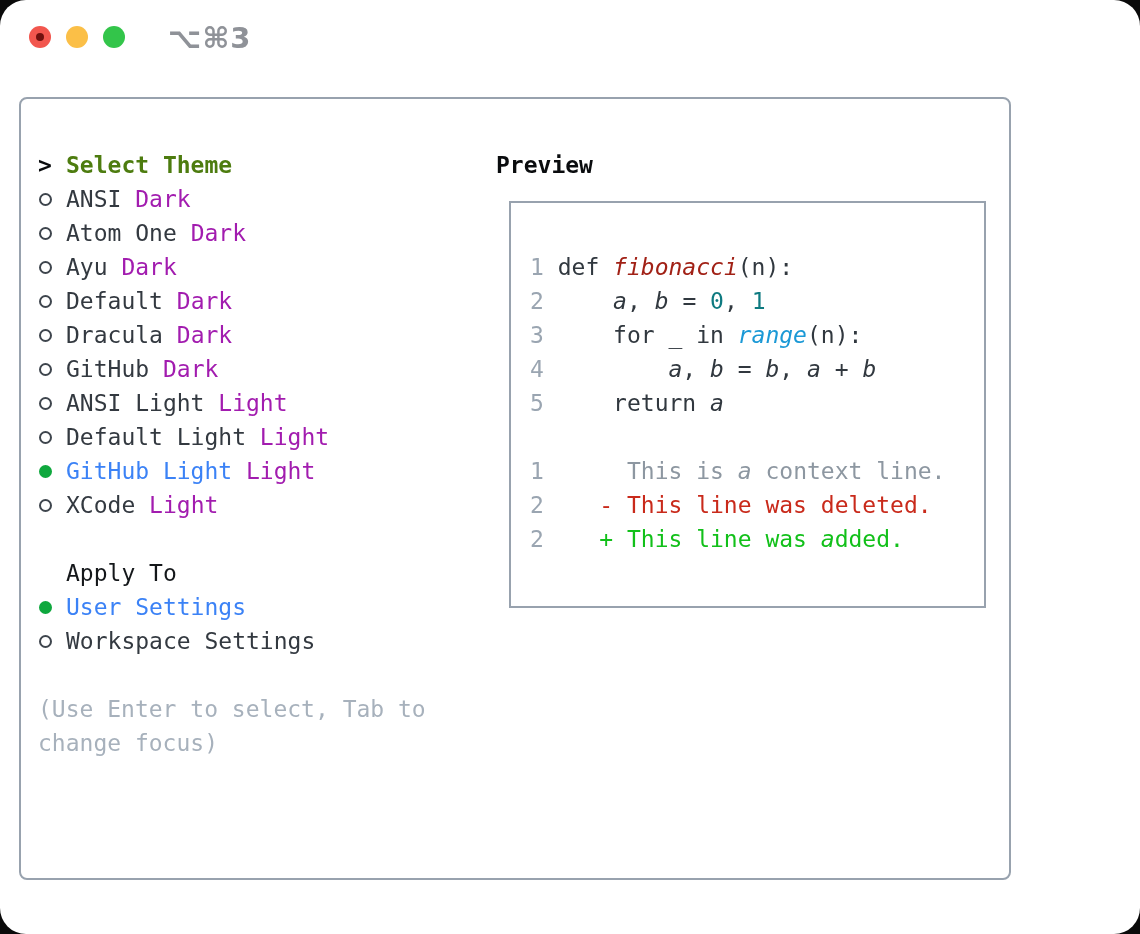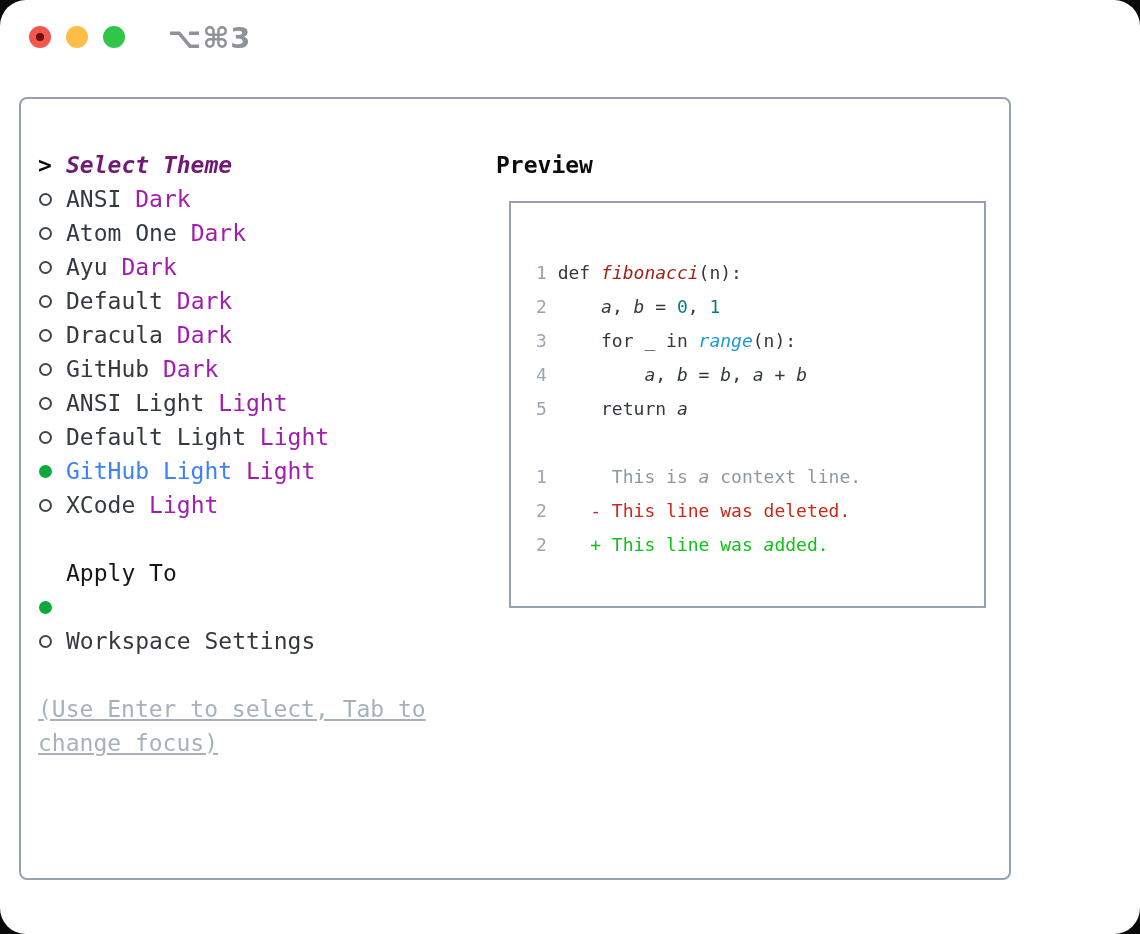--- a/index.html
+++ b/index.html
@@ -25,40 +25,40 @@
     position:absolute;left:19px;top:97px;width:992px;height:783px;
     border:2px solid #98a2ae;border-radius:8px;background:#fff;box-sizing:border-box;
   }
   
   .left-col{position:absolute;left:38px;top:148px;font-size:23px;line-height:34px;}
   .row{height:34px;display:flex;align-items:center;white-space:pre;}
   .marker-cell{width:28px;flex:0 0 28px;display:flex;align-items:center;}
   .radio{width:13px;height:13px;border:2px solid #3e454d;border-radius:50%;box-sizing:border-box;margin-left:1px;}
   .radio.on{background:#0fa83e;border-color:#0fa83e;}
   .prompt{font-weight:bold;color:#0a0c0e;}
-  .hdr{font-weight:bold;color:#701a75;font-style:italic;}
+  .hdr{font-weight:bold;color:#4d7c0f;}
   .subhdr{color:#14171a;}
   .nm{color:#333940;}
   .tag{color:#a21caf;}
   .selected .nm{color:#3b82f6;}
   .apply-header{margin-top:34px;}
-  .help{margin-top:34px;width:420px;color:#a7b1bc;white-space:normal;text-decoration:underline;}
+  .help{margin-top:34px;width:420px;color:#a7b1bc;white-space:normal;}
   
   .preview-title{
     position:absolute;left:496px;top:148px;height:34px;line-height:34px;
     font-size:23px;font-weight:bold;color:#0a0c0e;
   }
   .preview-box{
     position:absolute;left:509px;top:201px;width:477px;height:407px;
     border:2px solid #98a2ae;box-sizing:border-box;background:#fff;
   }
   .code{
-    position:absolute;left:19px;top:47px;margin:6px;
+    position:absolute;left:19px;top:47px;margin:0;
     font-family:"DejaVu Sans Mono","Liberation Mono",monospace;
-    font-size:18px;line-height:34px;white-space:pre;
+    font-size:23px;line-height:34px;white-space:pre;
   }
   .ln{color:#9aa5b1;}
   .t-p{color:#31383f;}
   .t-k{color:#31383f;}
   .t-fn{color:#a12116;font-style:italic;}
   .t-v{color:#31383f;font-style:italic;}
   .t-lit{color:#0e7a80;}
   .t-bi{color:#1b99d6;font-style:italic;}
   .t-ctx{color:#8d97a1;}
   .t-ctxi{color:#8d97a1;font-style:italic;}
@@ -100,21 +100,21 @@
         <div class="row selected"><span class="marker-cell"><span class="radio on"></span></span><span class="label"><span class="nm">GitHub Light</span><span class="tag"> Light</span></span></div>
         <div class="row"><span class="marker-cell"><span class="radio"></span></span><span class="label"><span class="nm">XCode</span><span class="tag"> Light</span></span></div>
       </div>
 
     <div class="row apply-header">
       <span class="marker-cell"></span>
       <span class="subhdr">Apply To</span>
     </div>
 
     <div id="apply-list">
-        <div class="row selected"><span class="marker-cell"><span class="radio on"></span></span></div>
+        <div class="row selected"><span class="marker-cell"><span class="radio on"></span></span><span class="label"><span class="nm">User Settings</span></span></div>
         <div class="row"><span class="marker-cell"><span class="radio"></span></span><span class="label"><span class="nm">Workspace Settings</span></span></div>
       </div>
 
     <div class="help">(Use Enter to select, Tab to change focus)</div>
   </div>
 
   <div class="preview-title">Preview</div>
   <div class="preview-box">
     <pre class="code" id="code-area"><span><span class="ln">1</span><span class="t-p"> </span><span class="t-k">def </span><span class="t-fn">fibonacci</span><span class="t-p">(n):</span></span>
 <span><span class="ln">2</span><span class="t-p">     </span><span class="t-v">a</span><span class="t-p">, </span><span class="t-v">b</span><span class="t-p"> = </span><span class="t-lit">0</span><span class="t-p">, </span><span class="t-lit">1</span></span>

